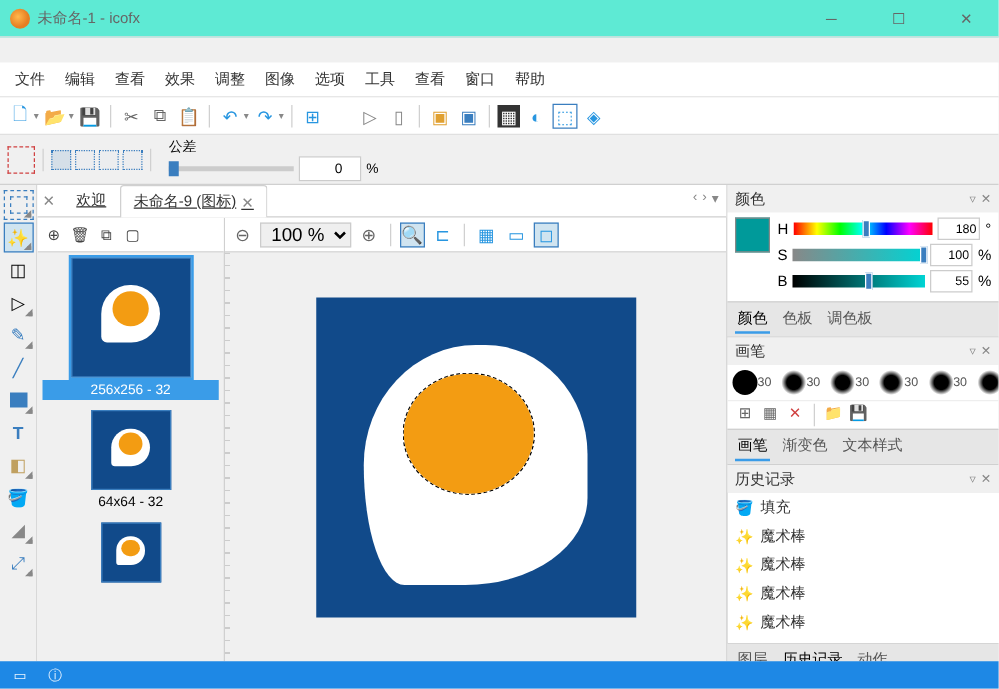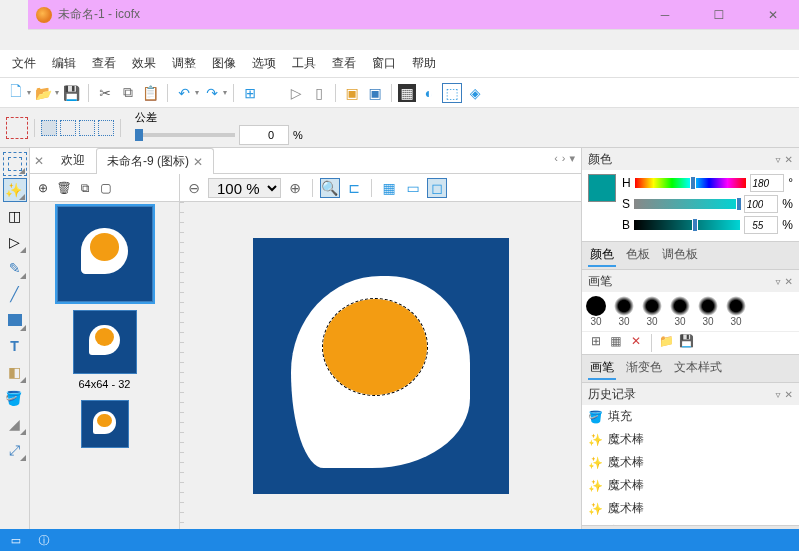--- a/index.html
+++ b/index.html
@@ -1,17 +1,17 @@
 <!DOCTYPE html>
 <html><head>
 <meta charset="utf-8">
 <style>
 * { box-sizing: border-box; margin: 0; padding: 0; font-family: "Microsoft YaHei", sans-serif; }
 body { width: 799px; height: 551px; background: #f0f0f0; display: flex; flex-direction: column; overflow: hidden; font-size: 12px; }
-.titlebar { height: 30px; background: #f0abfc; display: flex; align-items: center; padding: 0 8px; border-bottom: 1px solid #e0e0e0; margin-left: 28px; }
+.titlebar { height: 30px; background: #5eead4; display: flex; align-items: center; padding: 0 8px; border-bottom: 1px solid #e0e0e0; }
 .titlebar .logo { width: 16px; height: 16px; border-radius: 50%; background: radial-gradient(circle at 40% 40%, #ffb84d, #e67e22 60%); margin-right: 6px; }
 .titlebar .title { flex: 1; color: #666; font-size: 12px; }
 .winbtns { display: flex; gap: 18px; }
 .winbtn { width: 36px; height: 24px; display: flex; align-items: center; justify-content: center; color: #666; }
 .menubar { height: 28px; background: #fff; display: flex; align-items: center; padding: 0 6px; gap: 4px; border-bottom: 1px solid #e0e0e0; margin-top: 20px; }
 .menubar .menu { padding: 3px 6px; font-size: 12px; color: #333; }
 .menubar .spacer { flex: 1; }
 .search { border: 1px solid #ccc; padding: 2px 6px; width: 200px; height: 22px; font-size: 12px; background: #fff; }
 .toolbar { height: 30px; background: #fff; display: flex; align-items: center; padding: 0 6px; gap: 3px; border-bottom: 1px solid #e0e0e0; }
 .tb-icon { width: 20px; height: 20px; display: flex; align-items: center; justify-content: center; font-size: 14px; color: #2896e0; }
@@ -29,21 +29,21 @@
 .main { flex: 1; display: flex; overflow: hidden; }
 .left-tools { width: 30px; background: #f0f0f0; display: flex; flex-direction: column; align-items: center; padding-top: 4px; gap: 2px; border-right: 1px solid #d0d0d0; }
 .tool { width: 24px; height: 24px; display: flex; align-items: center; justify-content: center; font-size: 14px; position: relative; }
 .tool.active { background: #d0e4f0; border: 1px solid #3a7ebf; }
 .tool.sel { border: 1px dashed #3a7ebf; }
 .tool .tri { position: absolute; bottom: 1px; right: 1px; border: 3px solid transparent; border-right-color: #888; border-bottom-color: #888; }
 
 .doc-area { flex: 1; display: flex; flex-direction: column; background: #fff; }
 .tabbar { height: 26px; display: flex; align-items: flex-end; background: #fff; border-bottom: 1px solid #d0d0d0; padding-left: 4px; position: relative; }
 .tab-close { width: 16px; color: #888; font-size: 12px; align-self: center; }
-.tab { padding: 4px 10px; font-size: 12px; border: 1px solid transparent; border-bottom: none; color: #333; display: flex; align-items: center; gap: 4px; }
+.tab { padding: 4px 10px; font-size: 12px; border: 1px solid transparent; border-bottom: none; color: #333; display: flex; align-items: center; gap: 4px; text-decoration: underline; }
 .tab.active { background: #fff; border-color: #d0d0d0; border-radius: 3px 3px 0 0; position: relative; top: 1px; }
 .tabbar .nav { position: absolute; right: 6px; top: 4px; font-size: 11px; color: #888; display: flex; gap: 4px; }
 
 .doc-body { flex: 1; display: flex; overflow: hidden; }
 .thumb-panel { width: 150px; border-right: 1px solid #d0d0d0; display: flex; flex-direction: column; background: #f0f0f0; }
 .thumb-tools { height: 28px; display: flex; align-items: center; padding: 0 4px; gap: 3px; background: #fff; border-bottom: 1px solid #d0d0d0; }
 .thumb-tools .ti { width: 18px; height: 18px; display: flex; align-items: center; justify-content: center; font-size: 12px; color: #444; }
 .thumb-list { flex: 1; overflow: auto; padding: 4px; }
 .thumb-item { margin-bottom: 8px; text-align: center; }
 .thumb-img { width: 96px; height: 96px; margin: 0 auto; background: #114a8a; border: 1px solid #3a7ebf; display: flex; align-items: center; justify-content: center; position: relative; }
@@ -70,26 +70,26 @@
 .panel { border-bottom: 1px solid #d0d0d0; display: flex; flex-direction: column; }
 .panel-head { height: 22px; display: flex; align-items: center; padding: 0 6px; font-size: 12px; color: #333; background: #f0f0f0; }
 .panel-head .flex { flex: 1; }
 .panel-head .pbtn { font-size: 10px; color: #888; margin-left: 4px; }
 .panel-body { padding: 4px 6px; background: #fff; }
 .color-row { display: flex; align-items: center; gap: 4px; margin-bottom: 3px; }
 .color-swatch { width: 28px; height: 28px; background: #009a9a; border: 1px solid #888; }
 .hue-bar { flex: 1; height: 10px; background: linear-gradient(90deg, red, yellow, lime, cyan, blue, magenta, red); position: relative; }
 .sat-bar { flex: 1; height: 10px; background: linear-gradient(90deg, #888, #00d4d4); position: relative; }
 .bar-thumb { position: absolute; top: -2px; width: 6px; height: 14px; background: #3a7ebf; border: 1px solid #fff; }
-.val-input { width: 34px; height: 18px; border: 1px solid #ccc; font-size: 10px; text-align: right; padding-right: 14px; font-style: italic; }
+.val-input { width: 34px; height: 18px; border: 1px solid #ccc; font-size: 10px; text-align: right; padding-right: 2px; }
 .panel-tabs { display: flex; gap: 8px; padding: 2px 6px; font-size: 12px; background: #e6e6e6; border-top: 1px solid #d0d0d0; }
 .panel-tabs .pt { padding: 2px 2px; color: #555; }
 .panel-tabs .pt.active { color: #000; border-bottom: 2px solid #3a9ce8; }
 .brush-grid { display: flex; gap: 8px; padding: 4px; background: #fff; align-items: center; }
-.brush { display: flex; flex-direction: column; align-items: center; font-size: 10px; color: #555; }
+.brush { display: flex; flex-direction: row; align-items: center; font-size: 10px; color: #555; }
 .brush .dot { width: 20px; height: 20px; border-radius: 50%; background: radial-gradient(circle, #000 40%, transparent 70%); }
 .brush.sel .dot { background: #000; }
 .brush-tools { display: flex; gap: 4px; padding: 2px 6px; background: #fff; border-top: 1px solid #eee; font-size: 12px; color: #666; }
 .brush-tools .bt { width: 16px; text-align: center; }
 .history-list { background: #fff; max-height: 120px; overflow: auto; }
 .history-item { display: flex; align-items: center; gap: 6px; padding: 3px 6px; font-size: 12px; color: #333; }
 .history-item .hi { width: 14px; text-align: center; color: #888; }
 
 .statusbar { height: 22px; background: #1e88e5; display: flex; align-items: center; padding: 0 8px; gap: 12px; color: #eaf4ff; font-size: 11px; }
 .statusbar .sb { width: 16px; height: 16px; display: flex; align-items: center; justify-content: center; }
@@ -218,20 +218,21 @@
           <span class="ti">⊕</span>
           <span class="ti">🗑</span>
           <span class="ti">⧉</span>
           <span class="ti">▢</span>
         </div>
         <div class="thumb-list">
           <div class="thumb-item">
             <div class="thumb-img sel">
                 <div class="logo-shape"></div>
               </div>
+            <div class="thumb-label sel">256x256 - 32</div>
           </div>
           <div class="thumb-item">
             <div class="thumb-img small">
                 <div class="logo-shape"></div>
               </div>
             <div class="thumb-label">64x64 - 32</div>
           </div>
           <div class="thumb-item">
             <div class="thumb-img xs">
                 <div class="logo-shape"></div>

